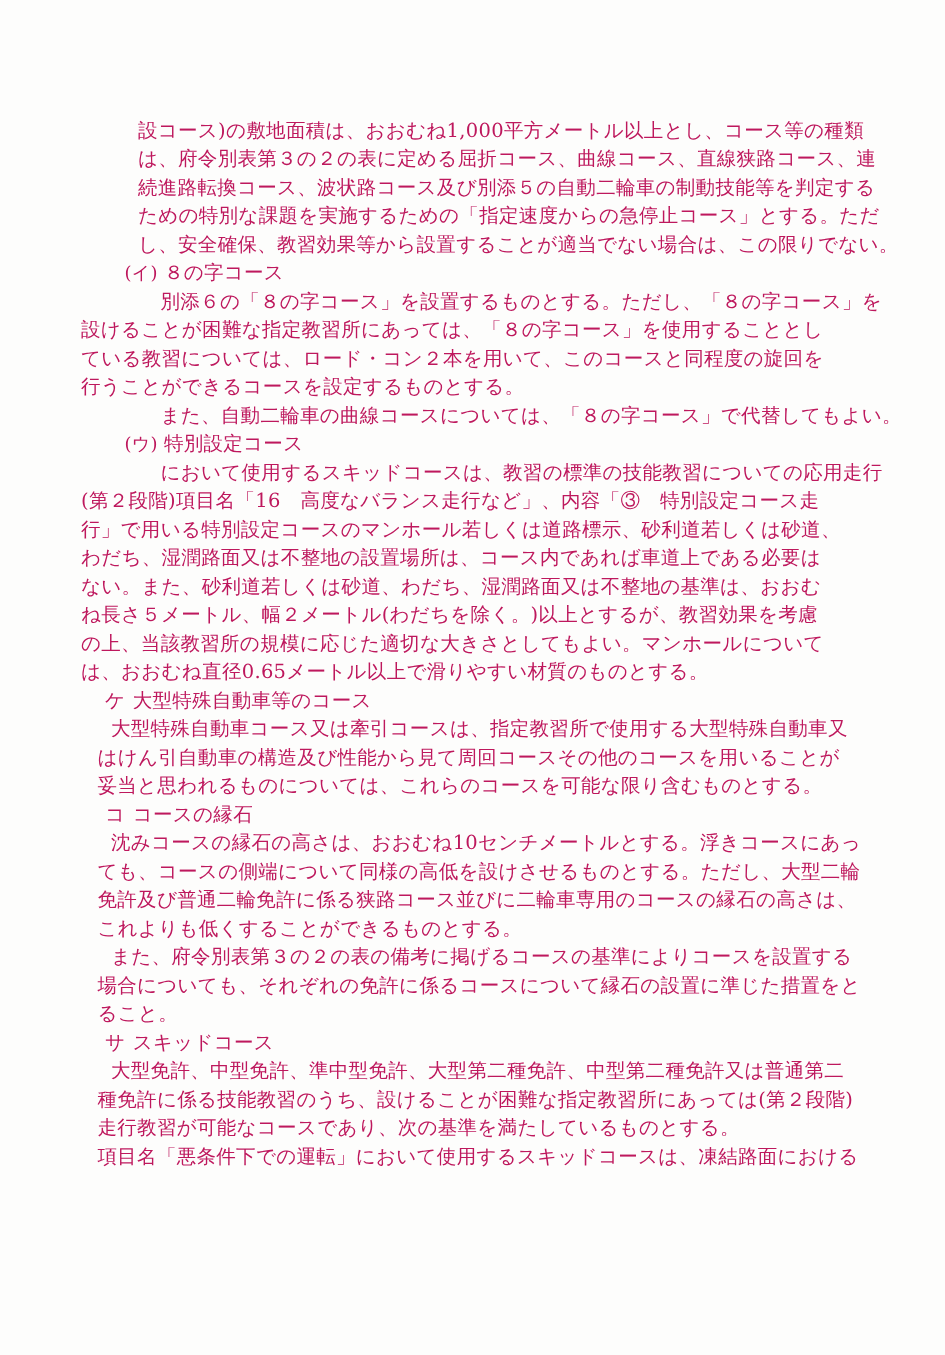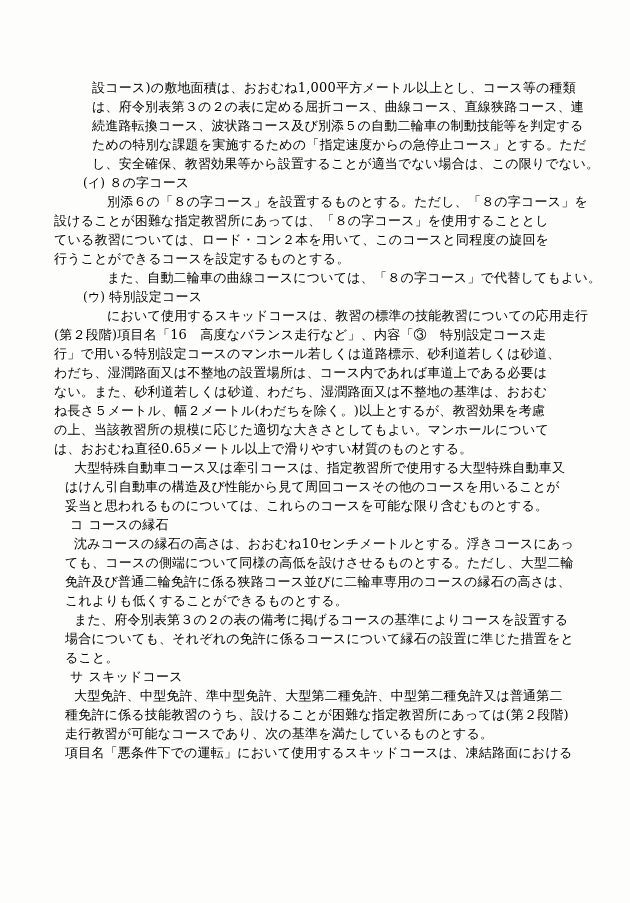--- a/index.html
+++ b/index.html
@@ -8,21 +8,21 @@
     background: #e8e8e8;
   }
   .page {
     position: relative;
     width: 630px;
     height: 903px;
     margin: 0 auto;
     background: #fdfdfc;
     overflow: hidden;
     font-family: "DejaVu Serif", "Liberation Serif", serif;
-    color: #000000;
+    color: #be185d;
   }
   .doc-body {
     position: absolute;
     top: 78px;
     left: 0;
     right: 0;
   }
   .line {
     height: 19px;
     line-height: 19px;
@@ -61,20 +61,21 @@
       <div class="line p1">また、自動二輪車の曲線コースについては、「８の字コース」で代替してもよい。</div>
       <div class="line h1"><span class="sec-label">(ウ)</span><span>特別設定コース</span></div>
       <div class="line p1">において使用するスキッドコースは、教習の標準の技能教習についての応用走行</div>
       <div class="line b1">(第２段階)項目名「16　高度なバランス走行など」、内容「③　特別設定コース走</div>
       <div class="line b1">行」で用いる特別設定コースのマンホール若しくは道路標示、砂利道若しくは砂道、</div>
       <div class="line b1">わだち、湿潤路面又は不整地の設置場所は、コース内であれば車道上である必要は</div>
       <div class="line b1">ない。また、砂利道若しくは砂道、わだち、湿潤路面又は不整地の基準は、おおむ</div>
       <div class="line b1">ね長さ５メートル、幅２メートル(わだちを除く。)以上とするが、教習効果を考慮</div>
       <div class="line b1">の上、当該教習所の規模に応じた適切な大きさとしてもよい。マンホールについて</div>
       <div class="line b1">は、おおむね直径0.65メートル以上で滑りやすい材質のものとする。</div>
+      <div class="line h2"><span class="sec-label">ケ</span><span>大型特殊自動車等のコース</span></div>
       <div class="line p2">大型特殊自動車コース又は牽引コースは、指定教習所で使用する大型特殊自動車又</div>
       <div class="line b2">はけん引自動車の構造及び性能から見て周回コースその他のコースを用いることが</div>
       <div class="line b2">妥当と思われるものについては、これらのコースを可能な限り含むものとする。</div>
       <div class="line h2"><span class="sec-label">コ</span><span>コースの縁石</span></div>
       <div class="line p2">沈みコースの縁石の高さは、おおむね10センチメートルとする。浮きコースにあっ</div>
       <div class="line b2">ても、コースの側端について同様の高低を設けさせるものとする。ただし、大型二輪</div>
       <div class="line b2">免許及び普通二輪免許に係る狭路コース並びに二輪車専用のコースの縁石の高さは、</div>
       <div class="line b2">これよりも低くすることができるものとする。</div>
       <div class="line p2">また、府令別表第３の２の表の備考に掲げるコースの基準によりコースを設置する</div>
       <div class="line b2">場合についても、それぞれの免許に係るコースについて縁石の設置に準じた措置をと</div>

